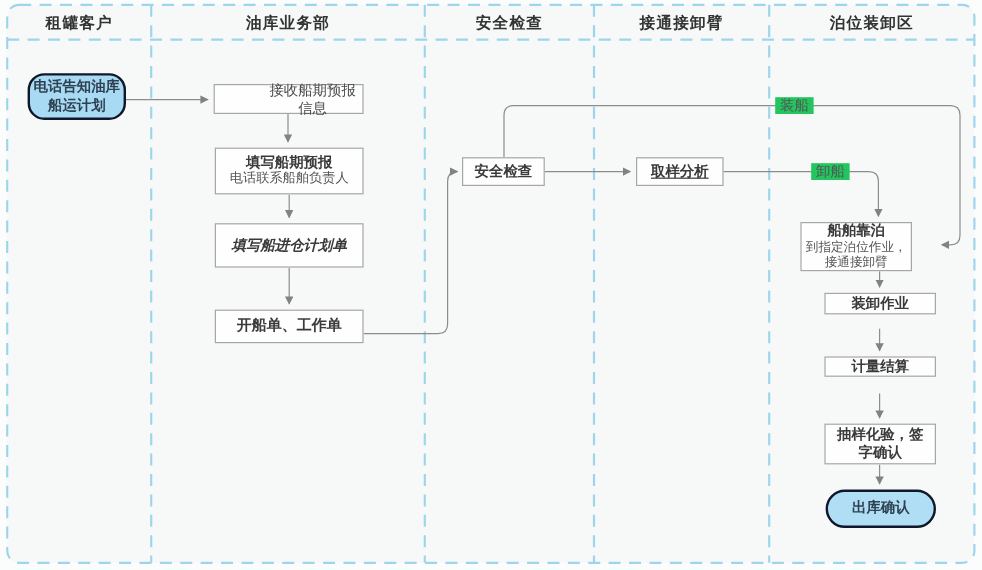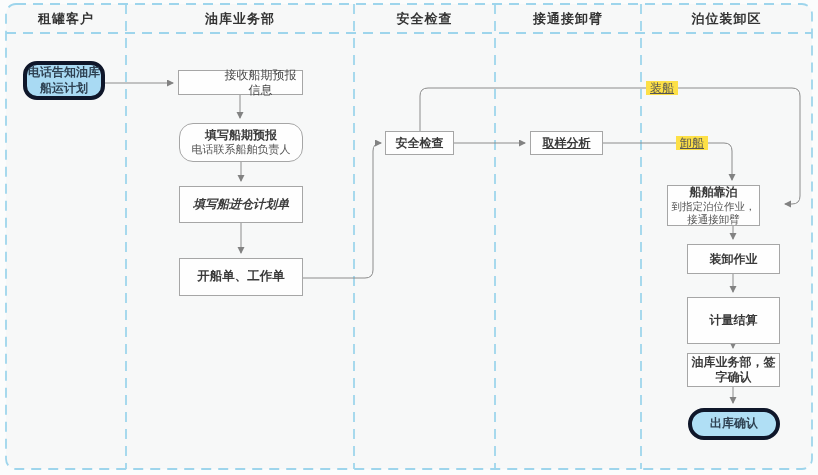--- a/index.html
+++ b/index.html
@@ -17,28 +17,28 @@
   }
   .box{
     position:absolute;background:#fefefe;border:1px solid #a6a6a6;
     display:flex;flex-direction:column;align-items:center;justify-content:center;
     text-align:center;box-sizing:border-box;
   }
   .box .title{font-size:12px;font-weight:bold;color:#3a3a3a;line-height:1.25;}
   .box .plain{font-size:12px;color:#4a4a4a;line-height:1.2;}
   .box .sub{font-size:10.5px;color:#555;line-height:1.2;}
   .blue-node{
-    position:absolute;background:#a9daf3;border:4px solid #0f172a;
+    position:absolute;background:#a9daf3;border:2px solid #0f172a;
     display:flex;flex-direction:column;align-items:center;justify-content:center;
     text-align:center;box-sizing:border-box;
     font-size:12px;font-weight:bold;color:#2e4152;line-height:1.3;
   }
   .edge-label{
-    position:absolute;background:#fde047;padding:0 4px;
-    font-size:12px;color:#555;line-height:14px;height:14px;text-decoration:underline;
+    position:absolute;background:#22c55e;padding:0 4px;
+    font-size:12px;color:#555;line-height:14px;height:14px;
   }
 </style>
 </head>
 <body>
 
 <svg id="connector-layer" width="818" height="475">
   <defs>
     <marker id="arrow" markerWidth="8" markerHeight="8" refX="6" refY="3.5" orient="auto" markerUnits="userSpaceOnUse">
       <path d="M0,0 L7,3.5 L0,7 Z" fill="#828282"></path>
     </marker>
@@ -77,57 +77,57 @@
 
 <div class="blue-node" style="left:23px;top:61px;width:82px;height:39px;border-radius:14px;">
   <span>电话告知油库</span>
   <span>船运计划</span>
 </div>
 
 <div class="box" style="left:178px;top:70px;width:125px;height:25px;padding-left:40px;">
   <span class="plain">接收船期预报信息</span>
 </div>
 
-<div class="box" style="left:179px;top:123px;width:124px;height:39px;border-radius:14px;">
+<div class="box" style="left:179px;top:123px;width:124px;height:39px;">
   <span class="title">填写船期预报</span>
   <span class="sub" style="font-size:11px;">电话联系船舶负责人</span>
 </div>
 
 <div class="box" style="left:179px;top:186px;width:124px;height:37px;font-style:italic;">
   <span class="title">填写船进仓计划单</span>
 </div>
 
-<div class="box" style="left:179px;top:258px;width:124px;height:38px;">
+<div class="box" style="left:179px;top:258px;width:124px;height:28px;">
   <span class="title" style="font-size:12.5px;">开船单、工作单</span>
 </div>
 
 <div class="box" style="left:385px;top:131px;width:69px;height:24px;">
   <span class="title">安全检查</span>
 </div>
 
 <div class="box" style="left:530px;top:131px;width:73px;height:24px;text-decoration:underline;">
   <span class="title">取样分析</span>
 </div>
 
 <div class="box" style="left:667px;top:185px;width:93px;height:41px;">
   <span class="title">船舶靠泊</span>
   <span class="sub">到指定泊位作业，</span>
   <span class="sub">接通接卸臂</span>
 </div>
 
-<div class="box" style="left:687px;top:244px;width:93px;height:30px;">
+<div class="box" style="left:687px;top:244px;width:93px;height:18px;">
   <span class="title">装卸作业</span>
 </div>
 
-<div class="box" style="left:687px;top:297px;width:93px;height:47px;">
+<div class="box" style="left:687px;top:297px;width:93px;height:17px;">
   <span class="title">计量结算</span>
 </div>
 
 <div class="box" style="left:687px;top:353px;width:93px;height:34px;">
-  <span class="title">油库业务部，签</span>
+  <span class="title">抽样化验，签</span>
   <span class="title">字确认</span>
 </div>
 
 <div class="blue-node" style="left:688px;top:408px;width:92px;height:32px;border-radius:16px;background:#b0dff5;">
   <span>出库确认</span>
 </div>
 
 <span class="edge-label" style="left:646px;top:81px;">装船</span>
 <span class="edge-label" style="left:676px;top:136px;">卸船</span>
 

